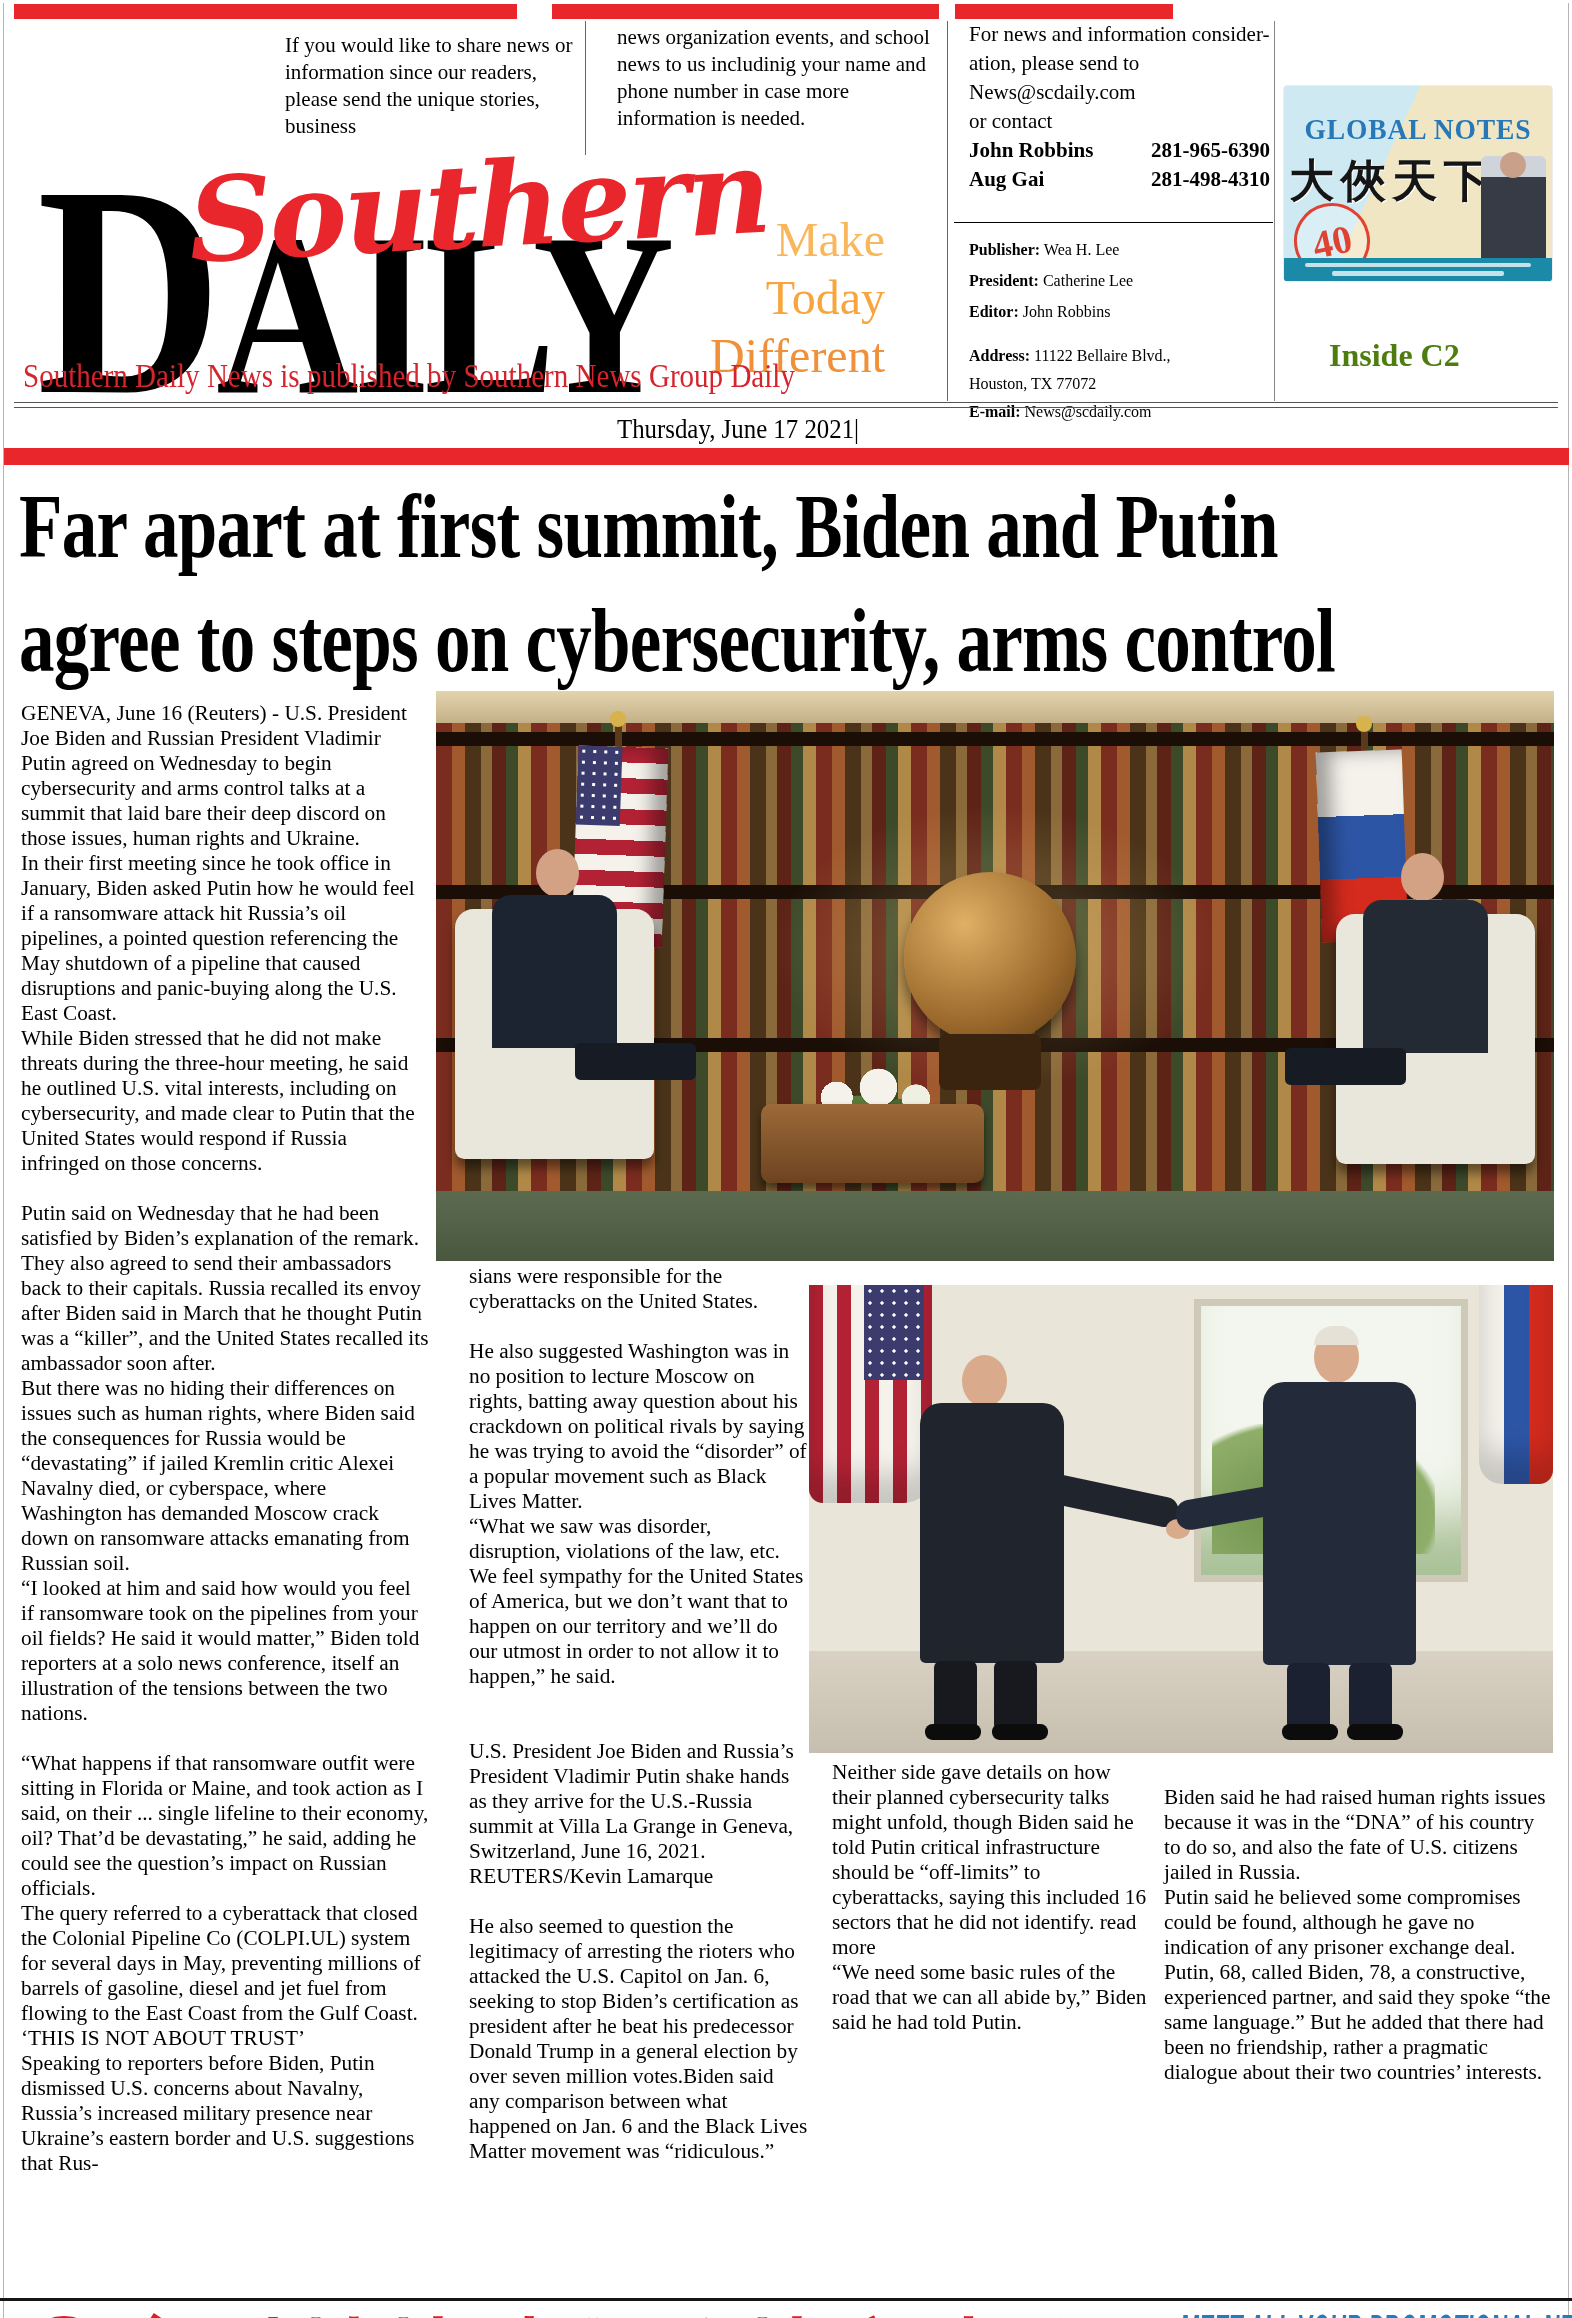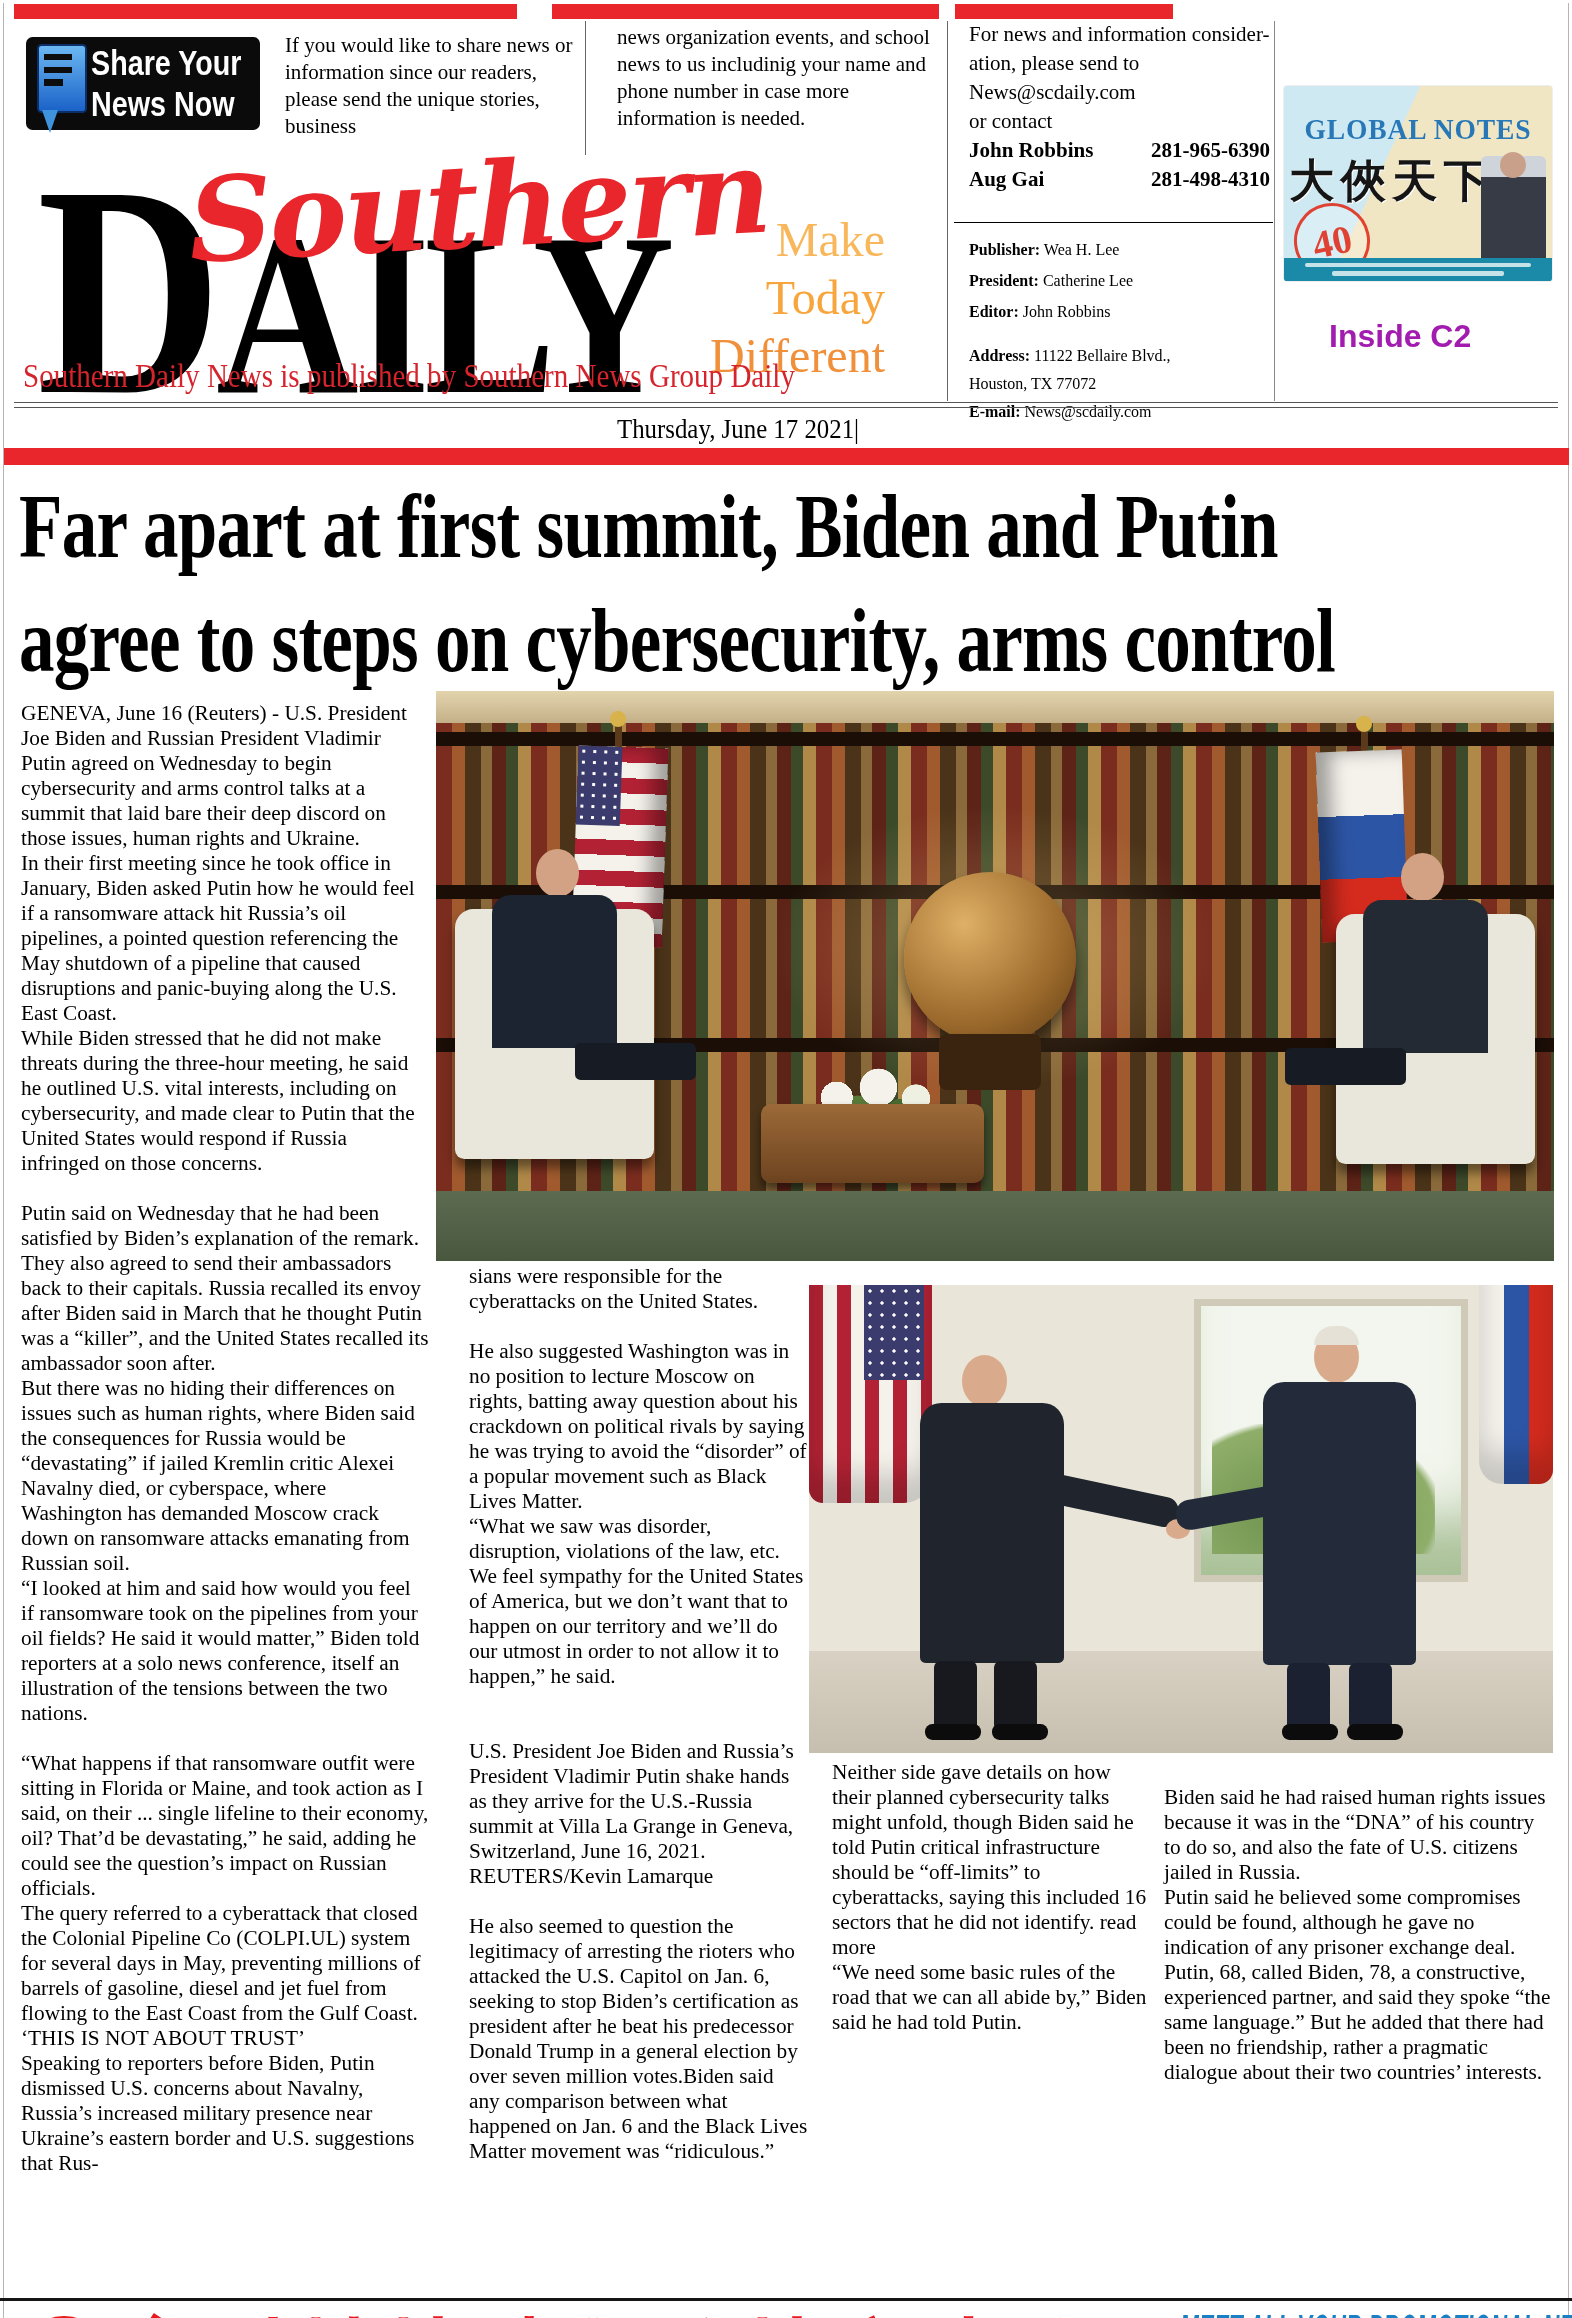--- a/index.html
+++ b/index.html
@@ -30,21 +30,21 @@
       letter-spacing:0.9px;transform:scaleX(.95);}
   .gnotes-callig{left:0;top:65px;width:100%;text-align:center;font-weight:bold;font-size:45px;letter-spacing:6.5px;
       font-family:"DejaVu Sans",sans-serif;color:#151515;text-shadow:0.9px 0.9px 0 #fff;}
   .gnotes-stamp{left:10.2px;top:117px;width:70px;height:70px;border:3.2px solid #e0301e;border-radius:50%;
       color:#e0301e;font-weight:bold;font-size:39px;display:flex;align-items:center;justify-content:center;
       transform:rotate(-12deg);opacity:.9;background:rgba(255,255,255,.25);}
   .gnotes-man{right:6.5px;top:70px;width:65px;height:103px;background:linear-gradient(180deg,#cfd4da 0 20%,#363b46 20%);border-radius:5.6px 5.6px 0 0;}
   .gnotes-man .head{position:absolute;left:19.5px;top:-3.7px;width:26px;height:26px;border-radius:50%;background:#c9a18a;}
   .gnotes-band{left:0;bottom:0;width:100%;height:23px;background:#1a8aa8;}
   .gnotes-band i{position:absolute;left:8%;width:84%;height:4.6px;background:rgba(255,255,255,.75);border-radius:1.9px;}
-  .inside-c2{left:1329px;top:318px;width:204px;color:#a21caf;font-family:Liberation Sans, sans-serif;
+  .inside-c2{left:1329px;top:337px;width:204px;color:#4d7c0f;font-family:Liberation Serif, serif;
       font-weight:bold;font-size:32px;}
   .logo-daily{left:37px;top:185px;font-size:232px;line-height:211px;font-weight:bold;letter-spacing:-6.5px;
       transform:scaleX(.85);transform-origin:left top;white-space:nowrap;}
   .logo-daily::first-letter{font-size:301px;}
   .logo-script{left:185px;top:153px;font-family:"DejaVu Serif",serif;font-style:italic;font-weight:bold;
       color:#e8262c;font-size:116px;letter-spacing:-2.8px;transform:rotate(-3deg);transform-origin:left top;white-space:nowrap;}
   .logo-tagline{left:649px;top:211px;width:236px;text-align:right;color:#f7a53c;font-size:48px;line-height:58px;}
   .logo-sub{left:23px;top:358px;font-size:33px;color:#d5242c;transform:scaleX(.88);transform-origin:left top;white-space:nowrap;}
   .rule-double{left:14px;top:402px;width:1544px;height:4.2px;border-top:1.4px solid #555;border-bottom:0.9px solid #555;}
   .dateline{left:617px;top:414px;font-size:27px;transform:scaleX(.92);transform-origin:left top;white-space:nowrap;}
@@ -113,32 +113,20 @@
 </head>
 <body>
 
 <div class="page">
   <div class="frame"></div>
 
   <div class="abs topbar" style="left:14px;width:503px;"></div>
   <div class="abs topbar" style="left:552px;width:387px;"></div>
   <div class="abs topbar" style="left:955px;width:218px;"></div>
 
-  <div class="abs share-box">
-    <div class="abs share-icon">
-      <div class="bar" style="top:7.4px;"></div>
-        <div class="bar" style="top:20.4px;"></div>
-        <div class="bar" style="top:33px;width:18.5px;"></div>
-      <div class="tail"></div>
-    </div>
-    <div class="abs share-text">
-      <div>Share Your</div>
-      <div>News Now</div>
-    </div>
-  </div>
 
   <div class="abs note" style="left:285px;top:32px;width:297px;">If you would like to share news or information since our readers, please send the unique stories, business</div>
   <div class="abs vline" style="left:585px;top:21px;height:134px;"></div>
   <div class="abs note" style="left:617px;top:24px;width:320px;">news organization events, and school news to us includinig your name and phone number in case more information is needed.</div>
   <div class="abs vline" style="left:947px;top:21px;height:380px;"></div>
 
   <div class="abs note note-right" style="left:969px;top:19.5px;width:301px;line-height:29px;">
     <div>For news and information consider-</div>
     <div>ation, please send to</div>
     <div>News@scdaily.com</div>

